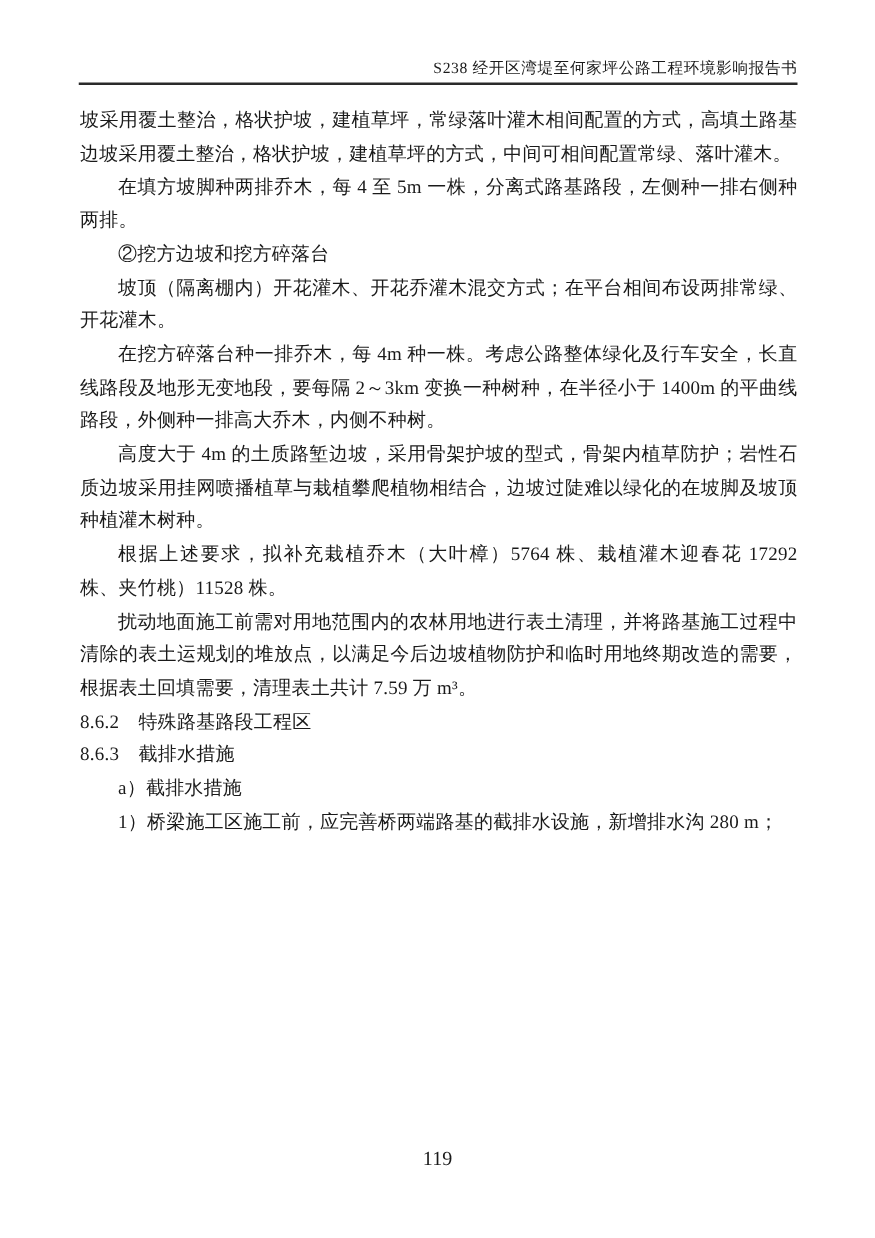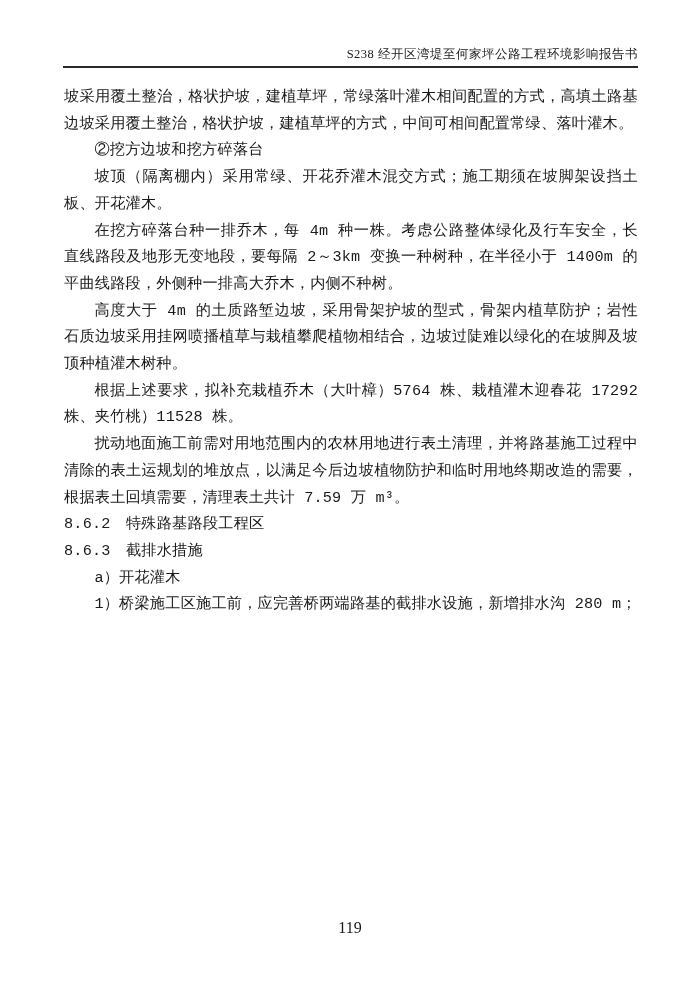--- a/index.html
+++ b/index.html
@@ -34,21 +34,20 @@
     left: 64px;
     right: 62px;
     font-size: 15.2px;
     line-height: 26.7px;
     text-align: justify;
     letter-spacing: 0.2px;
   }
   .content p {
     margin: 0;
     padding: 0;
-    font-family: Liberation Mono, monospace;
   }
   .content p.indent {
     text-indent: 2em;
   }
   .footer {
     position: absolute;
     top: 920px;
     left: 0;
     width: 100%;
     text-align: center;
@@ -60,29 +59,30 @@
 <body>
 
 <div class="page">
 
   <div class="header">
     <span>S238 经开区湾堤至何家坪公路工程环境影响报告书</span>
   </div>
 
   <div class="content">
     <p class="body">坡采用覆土整治，格状护坡，建植草坪，常绿落叶灌木相间配置的方式，高填土路基边坡采用覆土整治，格状护坡，建植草坪的方式，中间可相间配置常绿、落叶灌木。</p>
+    <p class="body indent">在填方坡脚种两排乔木，每 4 至 5m 一株，分离式路基路段，左侧种一排右侧种两排。</p>
     <p class="body indent">②挖方边坡和挖方碎落台</p>
-    <p class="body indent">坡顶（隔离棚内）采用常绿、开花乔灌木混交方式；施工期须在坡脚架设挡土板、开花灌木。</p>
+    <p class="body indent">坡顶（隔离棚内）开花灌木、开花乔灌木混交方式；在平台相间布设两排常绿、开花灌木。</p>
     <p class="body indent">在挖方碎落台种一排乔木，每 4m 种一株。考虑公路整体绿化及行车安全，长直线路段及地形无变地段，要每隔 2～3km 变换一种树种，在半径小于 1400m 的平曲线路段，外侧种一排高大乔木，内侧不种树。</p>
     <p class="body indent">高度大于 4m 的土质路堑边坡，采用骨架护坡的型式，骨架内植草防护；岩性石质边坡采用挂网喷播植草与栽植攀爬植物相结合，边坡过陡难以绿化的在坡脚及坡顶种植灌木树种。</p>
     <p class="body indent">根据上述要求，拟补充栽植乔木（大叶樟）5764 株、栽植灌木迎春花 17292 株、夹竹桃）11528 株。</p>
     <p class="body indent">扰动地面施工前需对用地范围内的农林用地进行表土清理，并将路基施工过程中清除的表土运规划的堆放点，以满足今后边坡植物防护和临时用地终期改造的需要，根据表土回填需要，清理表土共计 7.59 万 m³。</p>
     <p class="heading">8.6.2　特殊路基路段工程区</p>
     <p class="heading">8.6.3　截排水措施</p>
-    <p class="body indent">a）开花灌木</p>
+    <p class="body indent">a）截排水措施</p>
     <p class="body indent">1）桥梁施工区施工前，应完善桥两端路基的截排水设施，新增排水沟 280 m；</p>
   </div>
 
   <div class="footer">
     <span>119</span>
   </div>
 
 </div>
 
 </body></html>

